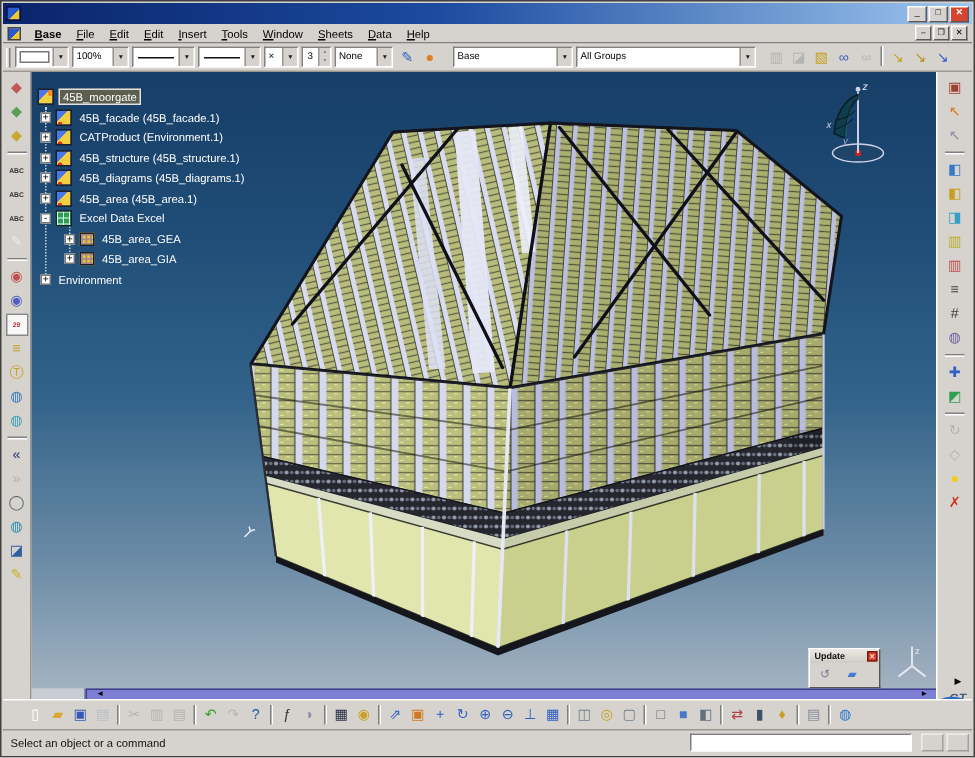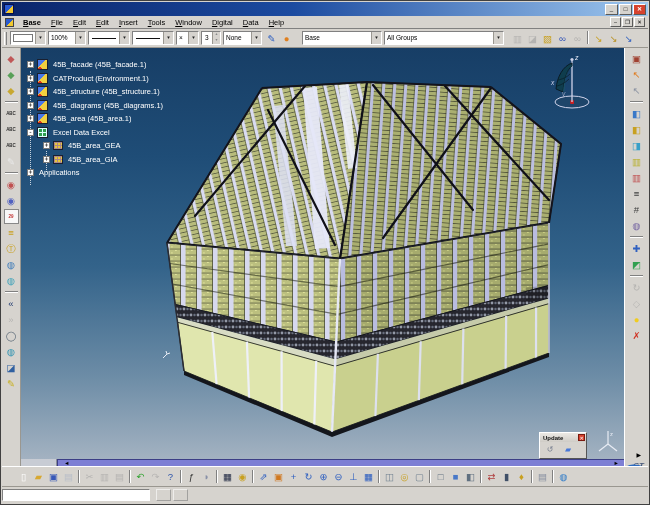--- a/index.html
+++ b/index.html
@@ -143,21 +143,21 @@
 
   <div class="menubar">
     <span class="menu-appicon"></span>
     <span class="menu-item start">Base</span>
     <span class="menu-item">File</span>
     <span class="menu-item">Edit</span>
     <span class="menu-item">Edit</span>
     <span class="menu-item">Insert</span>
     <span class="menu-item">Tools</span>
     <span class="menu-item">Window</span>
-    <span class="menu-item">Digital</span>
+    <span class="menu-item">Sheets</span>
     <span class="menu-item">Data</span>
     <span class="menu-item">Help</span>
     <span class="mdi-btns">
       <span class="mdi-btn">–</span>
       <span class="mdi-btn">❐</span>
       <span class="mdi-btn">✕</span>
     </span>
   </div>
 
   <div class="toprow">
@@ -371,20 +371,24 @@
     </svg>
 
     <svg class="marker" viewBox="0 0 12 12">
       <path d="M2,10 L6,6 L5,3 M6,6 L9,5" fill="none" stroke="#e8ecf4" stroke-width="1"></path>
     </svg>
 
     <div class="tree">
       <div class="tree-vline"></div>
       <div class="tree-vline2"></div>
 
+      <div class="trow selected">
+        <span class="ticon root"></span>
+        <span class="tlabel">45B_moorgate</span>
+      </div>
       <div class="trow d1">
         <span class="exp">+</span>
         <span class="ticon product"></span>
         <span class="tlabel">45B_facade (45B_facade.1)</span>
       </div>
       <div class="trow d1">
         <span class="exp">+</span>
         <span class="ticon product"></span>
         <span class="tlabel">CATProduct (Environment.1)</span>
       </div>
@@ -413,21 +417,21 @@
         <span class="ticon sheet"></span>
         <span class="tlabel">45B_area_GEA</span>
       </div>
       <div class="trow d2">
         <span class="exp">+</span>
         <span class="ticon sheet"></span>
         <span class="tlabel">45B_area_GIA</span>
       </div>
       <div class="trow d1">
         <span class="exp">+</span>
-        <span class="tlabel">Applications</span>
+        <span class="tlabel">Environment</span>
       </div>
     </div>
 
     <div class="palette">
       <div class="pal-head">
         <span class="pal-title">Update</span>
         <span class="pal-close">✕</span>
       </div>
       <div class="pal-body">
         <span class="pal-btn b1">↺</span>
@@ -516,18 +520,19 @@
       <span class="tbi" style="color: rgb(176, 64, 64);">⇄</span>
       <span class="tbi" style="color: rgb(64, 80, 104);">▮</span>
       <span class="tbi" style="color: rgb(200, 160, 32);">♦</span>
       <span class="tsep-v"></span>
       <span class="tbi" style="color: rgb(136, 144, 160);">▤</span>
       <span class="tsep-v"></span>
       <span class="tbi" style="color: rgb(40, 120, 200);">◍</span>
     </div>
 
   <div class="statusbar">
+    <span class="status-msg">Select an object or a command</span>
     <input class="cmd-input" value="" style="">
     <span class="st-btn"></span>
     <span class="st-btn"></span>
   </div>
 
 </div>
 
 </body></html>

